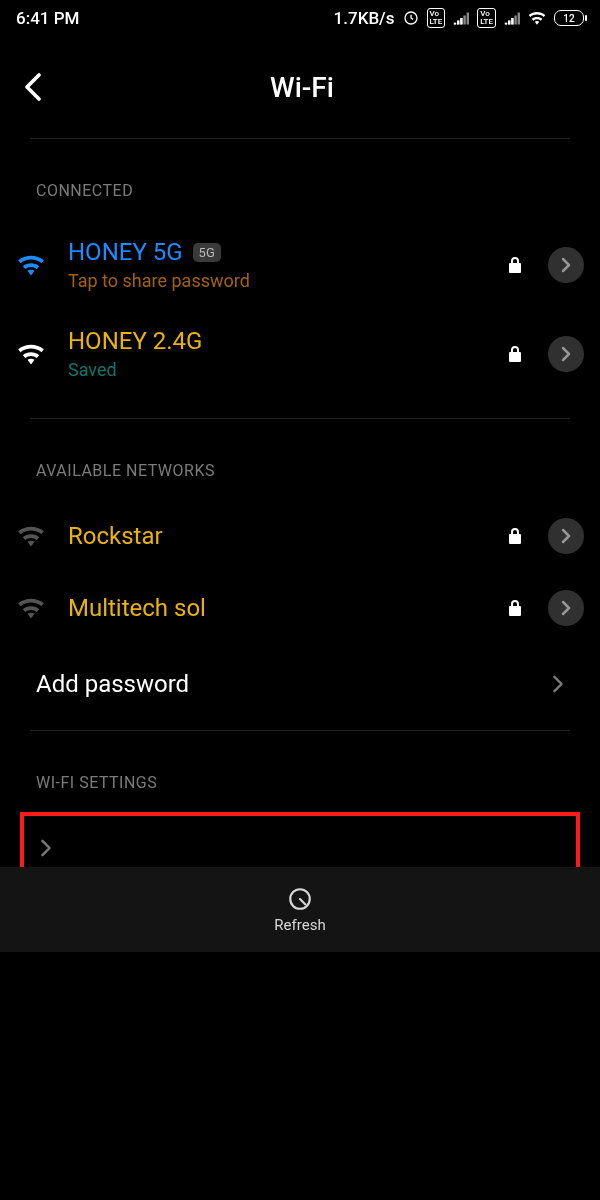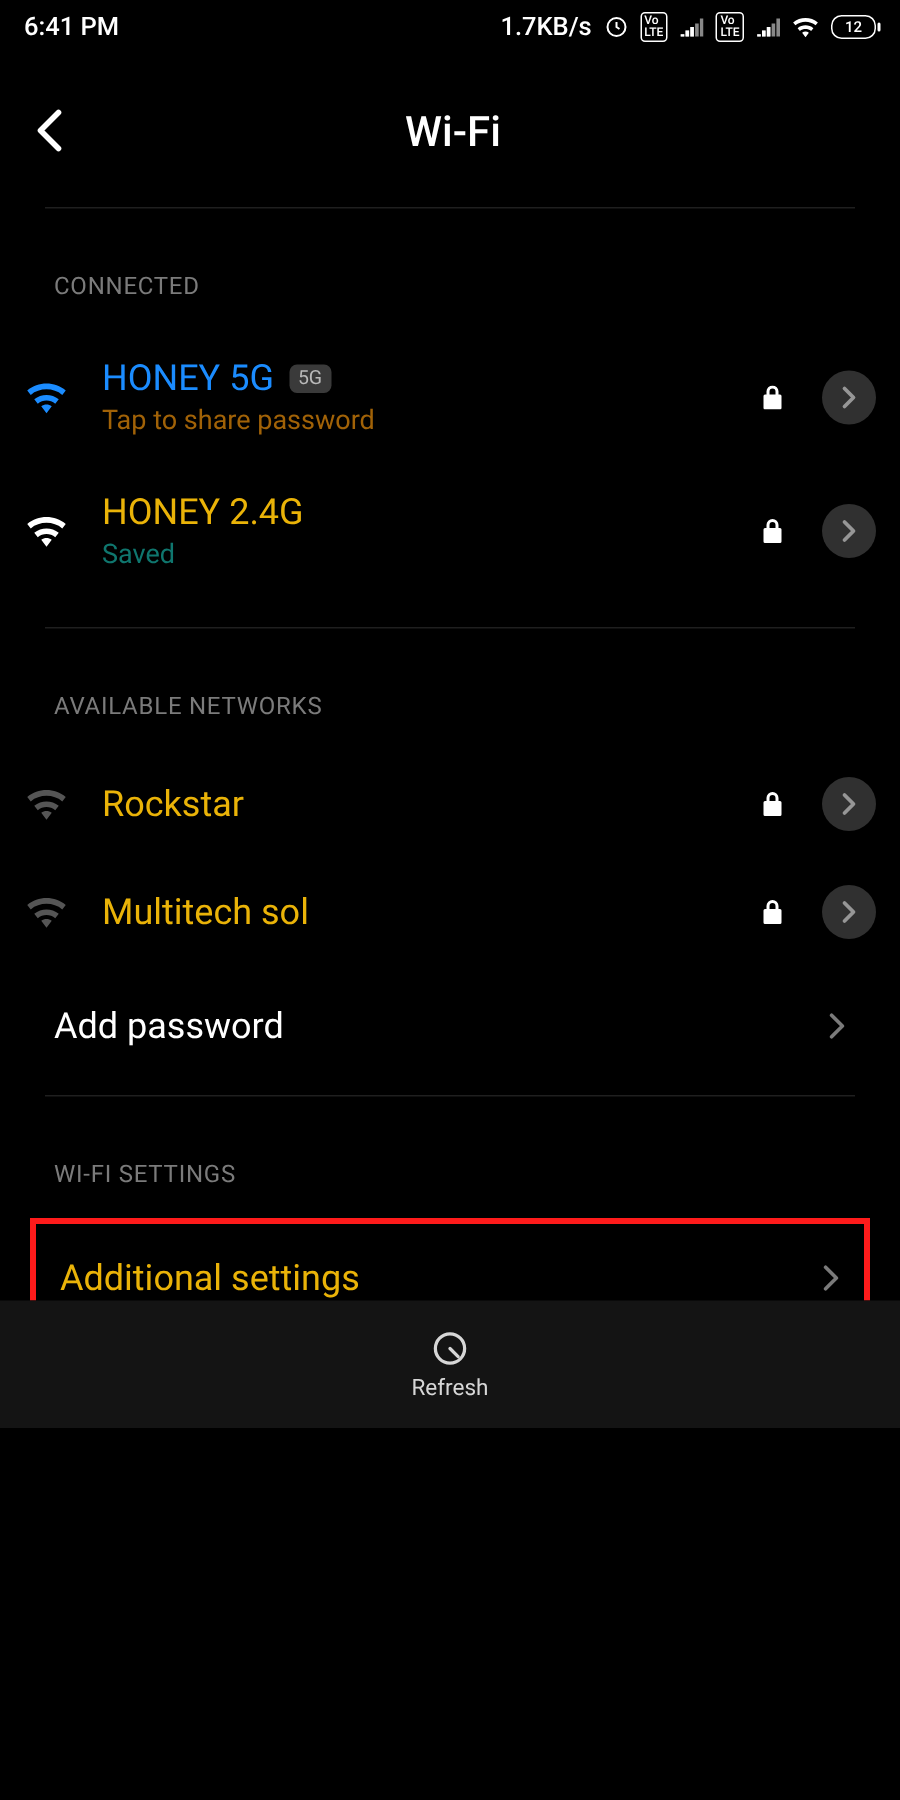--- a/index.html
+++ b/index.html
@@ -204,21 +204,20 @@
         </svg>
     </div>
 
     <div style="height:6px"></div>
     <div class="hr"></div>
 
     <div class="section-label">WI-FI SETTINGS</div>
 
     <div class="highlight">
       <div class="row simple">
-        <div class="name">Additional settings</div>
         <svg width="12" height="20" viewBox="0 0 10 16" fill="none" stroke="#7a7a7a" stroke-width="2" stroke-linecap="round" stroke-linejoin="round">
             <path d="M2 2l6 6-6 6"></path>
           </svg>
       </div>
     </div>
 
   </div>
 
   <div class="bottom">
     <svg width="26" height="26" viewBox="0 0 24 24" fill="none" stroke="#d7d7d7" stroke-width="2">

